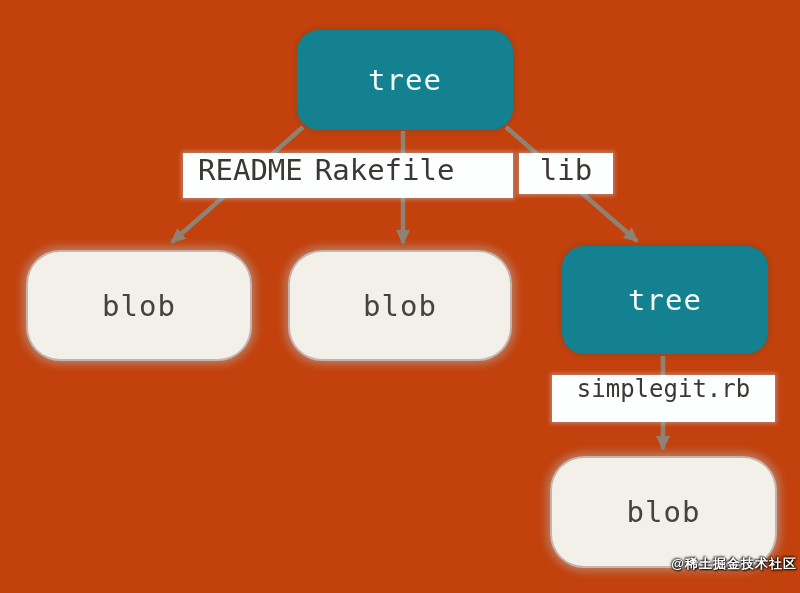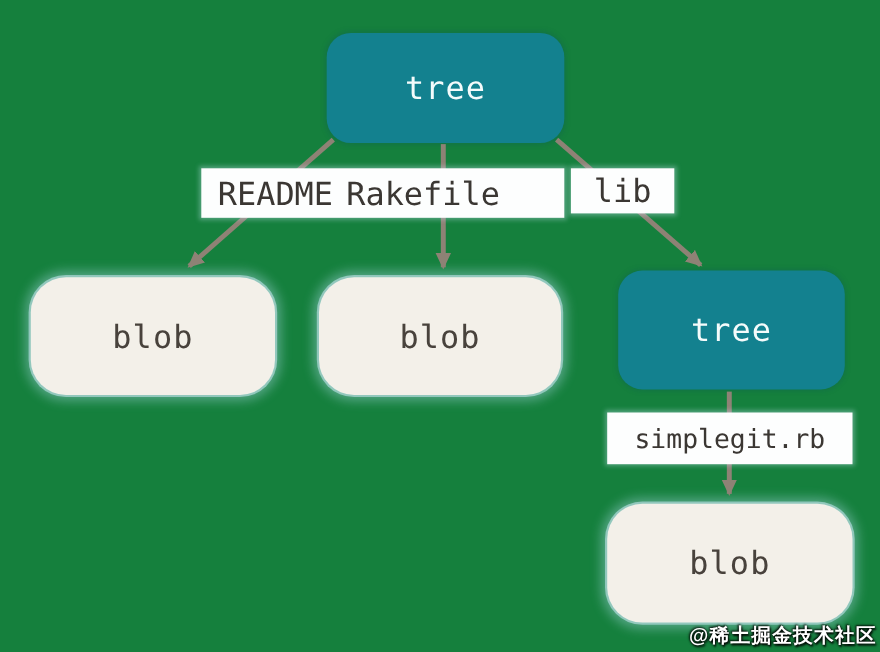--- a/index.html
+++ b/index.html
@@ -4,21 +4,21 @@
 <style>
   html, body {
     margin: 0;
     padding: 0;
     background: #3c4a50;
   }
   .stage {
     position: relative;
     width: 800px;
     height: 593px;
-    background: #15803d;
+    background: #c2410c;
     overflow: hidden;
     font-family: "DejaVu Sans Mono", "Liberation Mono", monospace;
   }
   .arrows {
     position: absolute;
     left: 0;
     top: 0;
     z-index: 2;
     pointer-events: none;
   }
@@ -47,21 +47,20 @@
   .node-blob-1      { left: 28px;  top: 252px; width: 222px; height: 107px; }
   .node-blob-2      { left: 290px; top: 252px; width: 220px; height: 107px; }
   .node-sub-tree    { left: 562px; top: 246px; width: 206px; height: 108px; }
   .node-blob-3      { left: 552px; top: 458px; width: 223px; height: 108px; }
   .edge-label {
     position: absolute;
     z-index: 3;
     background: #fdfefe;
     color: #3b3733;
     display: flex;
-    align-items: center;
     font-size: 29px;
     box-shadow: 0 0 4px 2px rgba(200,230,245,0.35);
   }
   .strip-main {
     left: 183px; top: 153px; width: 330px; height: 45px;
     padding: 0;
     justify-content: flex-start;
   }
   .strip-main span:first-child { margin-left: 15px; }
   .strip-main span:last-child  { margin-left: 12px; }
@@ -71,24 +70,24 @@
   }
   .strip-simplegit {
     left: 552px; top: 375px; width: 223px; height: 47px;
     justify-content: center;
     font-size: 24px;
   }
   .watermark {
     position: absolute;
     z-index: 5;
     right: 3px;
-    bottom: 3px;
+    bottom: 20px;
     font-family: "Liberation Sans", sans-serif;
     font-weight: bold;
-    font-size: 18px;
+    font-size: 13px;
     color: #ffffff;
     text-shadow: 0 0 2px #000, 1px 1px 2px #000, -1px -1px 2px rgba(0,0,0,0.8);
     letter-spacing: 1px;
   }
 </style>
 </head>
 <body>
 
 <div class="stage">
 

